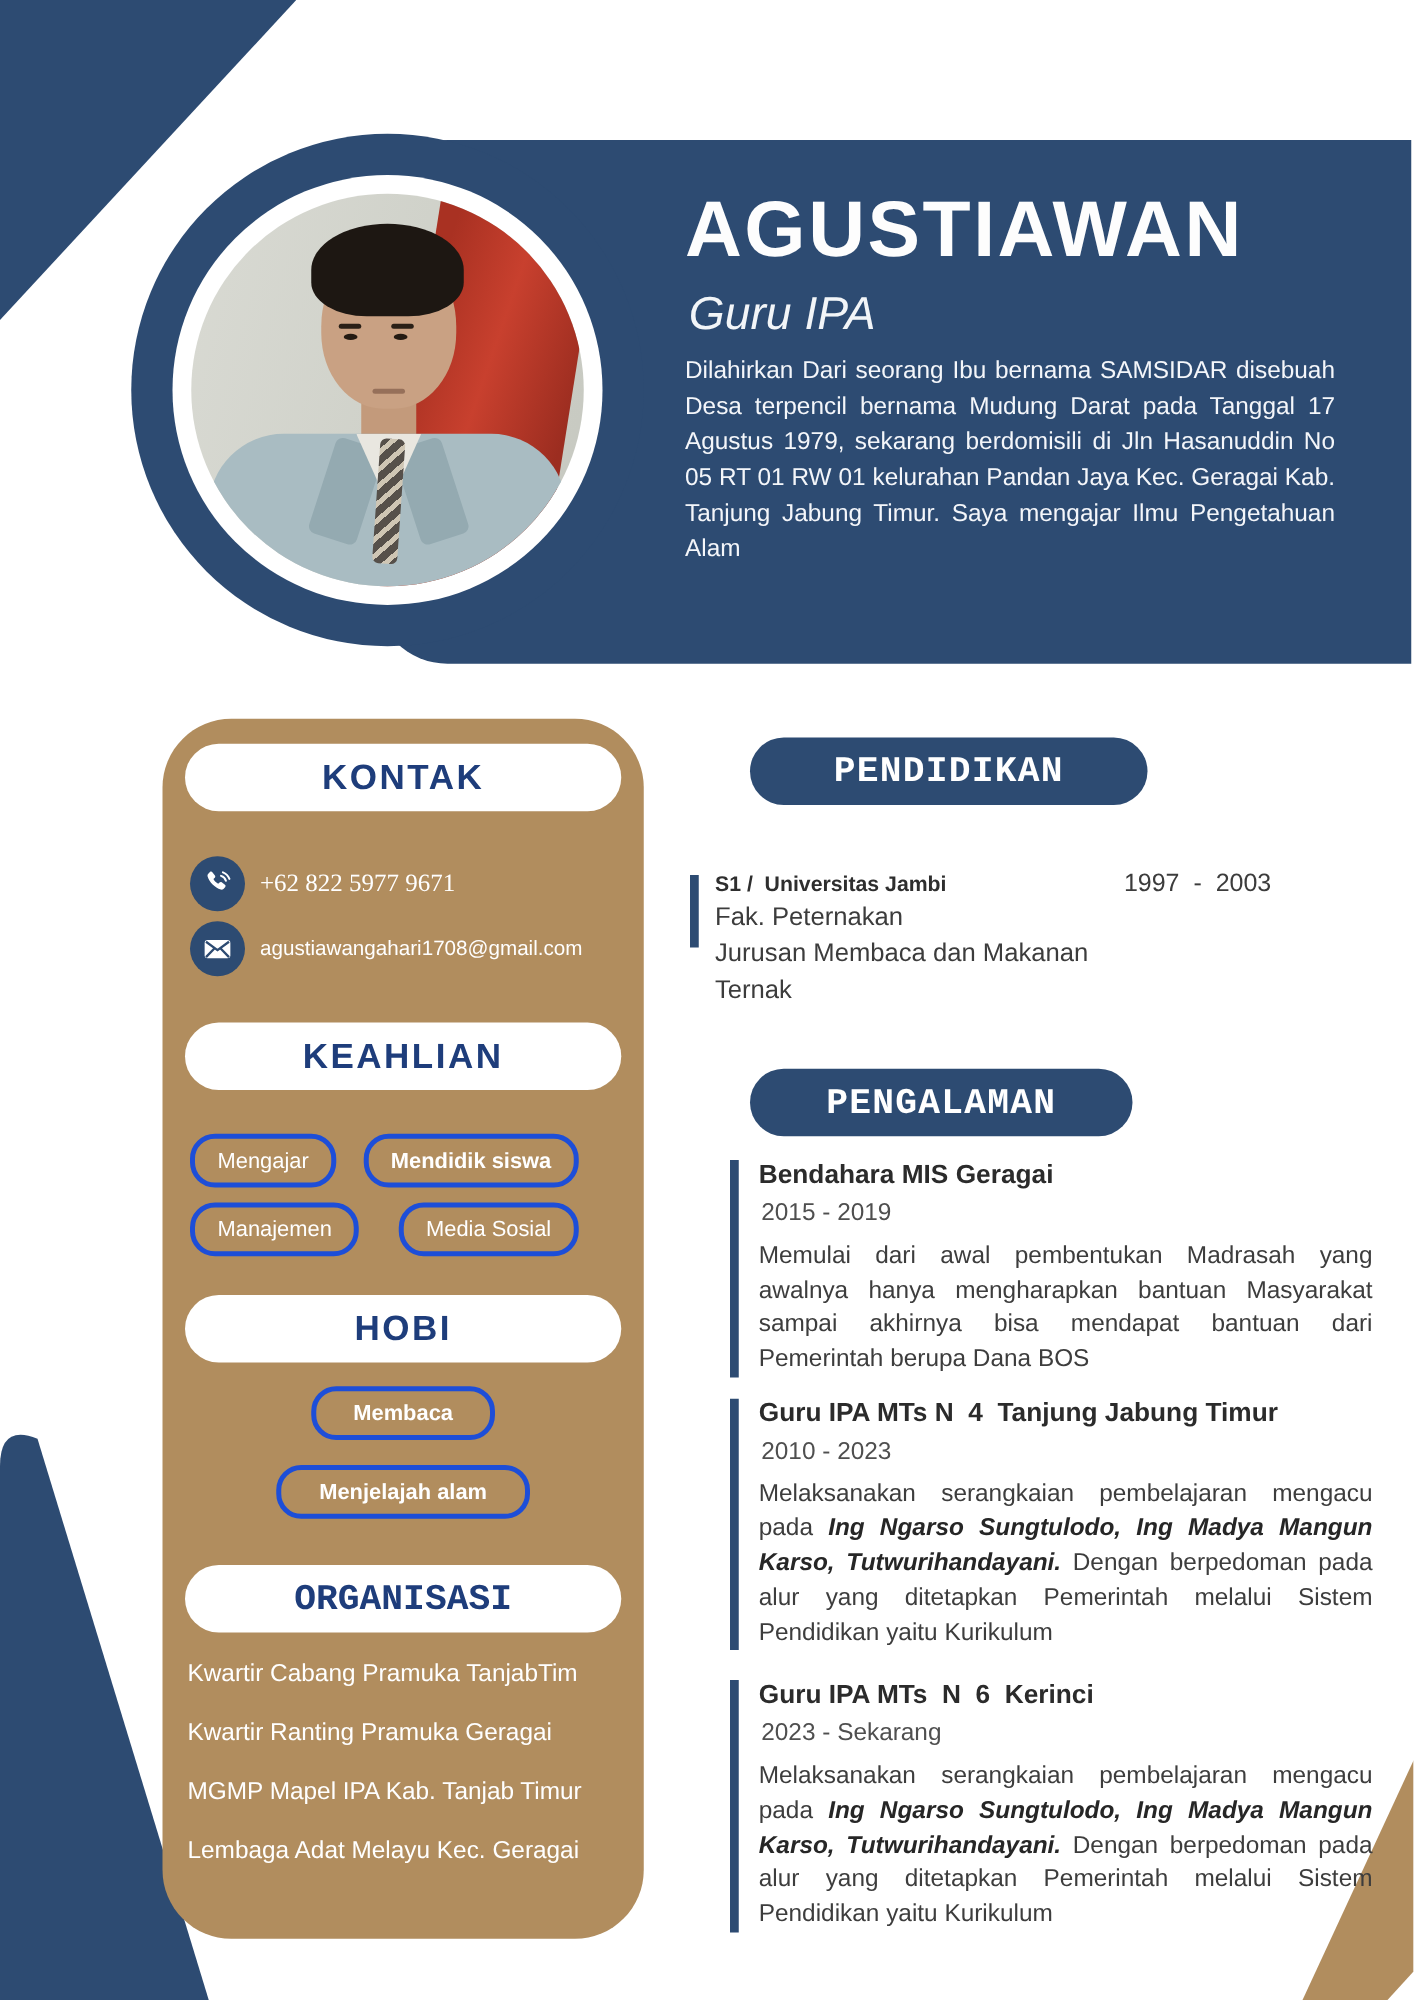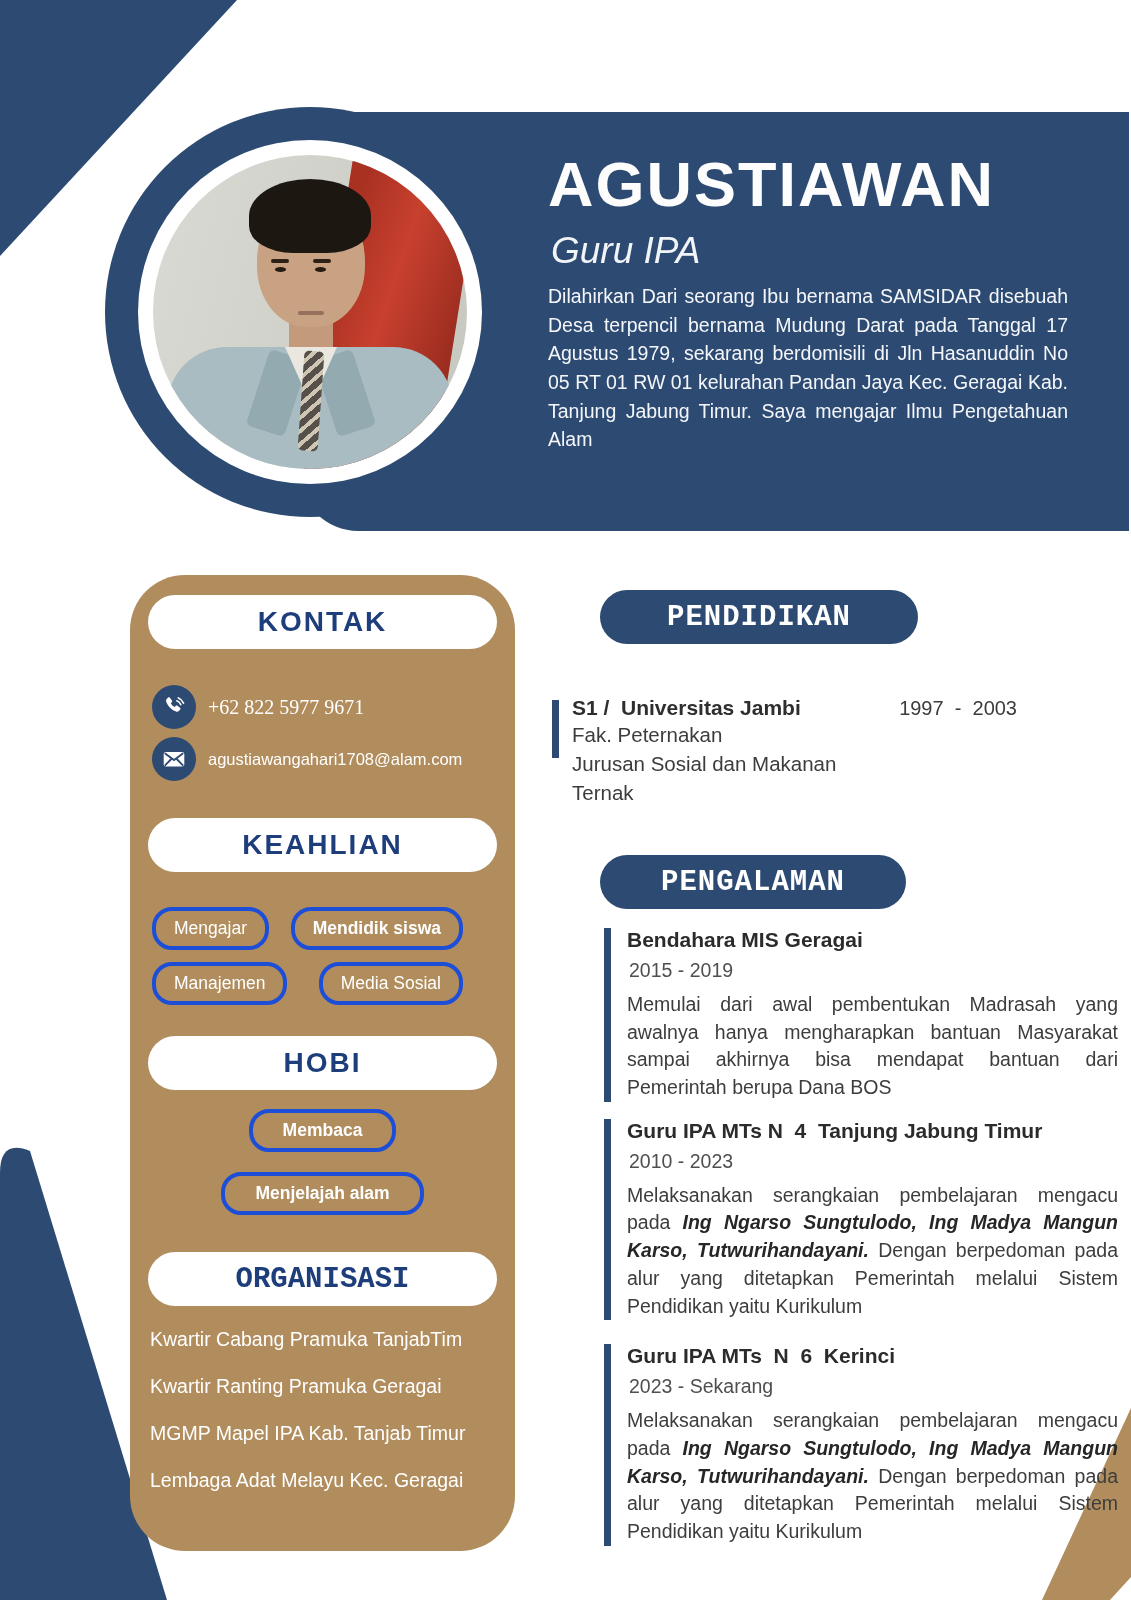--- a/index.html
+++ b/index.html
@@ -73,24 +73,24 @@
   .orgs li{color:#ffffff;font-size:19.5px;line-height:34px;margin-bottom:13px;white-space:nowrap;}
   
   .main-pill{position:absolute;background:#2d4b72;border-radius:28px;height:54px;
              display:flex;align-items:center;justify-content:center;color:#ffffff;
              font-family:"Liberation Mono",monospace;font-weight:bold;font-size:29px;letter-spacing:1px;}
   .pill-edu{left:600px;top:590px;width:318px;}
   .pill-exp{left:600px;top:855px;width:306px;}
   .edu-entry{position:absolute;left:552px;top:696px;width:516px;padding-left:20px;box-sizing:border-box;}
   .edu-entry::before{content:"";position:absolute;left:0;top:4px;width:7px;height:58px;background:#2d4b72;}
   .edu-row{display:flex;width:445px;justify-content:space-between;align-items:baseline;}
-  .edu-degree{font-weight:bold;color:#2e2e2e;font-size:21px;white-space:pre-wrap;}
+  .edu-degree{font-weight:bold;color:#2e2e2e;font-size:17px;white-space:pre-wrap;}
   .edu-period{color:#3c3c3c;font-size:20px;white-space:pre-wrap;}
   .edu-line{color:#3c3c3c;font-size:20.5px;line-height:28px;margin-top:1px;}
-  .exp-list{position:absolute;left:556px;top:928px;width:514px;padding-left:48px;}
+  .exp-list{position:absolute;left:536px;top:928px;width:514px;padding-left:48px;}
   .exp-entry{border-left:7px solid #2d4b72;padding-left:16px;box-sizing:border-box;}
   .exp-entry.e2{margin-top:17px;} .exp-entry.e3{margin-top:24px;}
   .exp-entry h3{margin:0;color:#2b2b2b;font-size:21px;white-space:pre-wrap;}
   .exp-period{color:#4f4f4f;font-size:19.5px;margin:7px 0 9px 2px;}
   .exp-desc{margin:0;color:#3d3d3d;font-size:19.5px;line-height:1.42;text-align:justify;}
   .exp-desc .em{font-weight:bold;font-style:italic;color:#262626;}
 </style>
 </head>
 <body>
 
@@ -140,21 +140,21 @@
       </span>
       <span class="ctext">+62 822 5977 9671</span>
     </div>
     <div class="contact-row">
       <span class="cicon">
         <svg viewBox="0 0 24 24">
           <rect x="2.5" y="5.5" width="19" height="13.5" rx="2.2" fill="#ffffff"></rect>
           <path d="M3.5 6.8 L12 13 L20.5 6.8 M3.5 18.2 L9.5 12 M20.5 18.2 L14.5 12" stroke="#2d4b72" stroke-width="1.7" fill="none"></path>
         </svg>
       </span>
-      <span class="ctext small">agustiawangahari1708@alam.com</span>
+      <span class="ctext small">agustiawangahari1708@gmail.com</span>
     </div>
 
     <div class="side-pill mt37">
       <span>KEAHLIAN</span>
     </div>
     <div class="tags">
       <span class="tag">Mengajar</span>
       <span class="tag heavy">Mendidik siswa</span>
       <span class="tag">Manajemen</span>
       <span class="tag">Media Sosial</span>
@@ -179,21 +179,21 @@
 
   <div class="main-pill pill-edu">
     <span>PENDIDIKAN</span>
   </div>
   <section class="edu-entry">
     <div class="edu-row">
       <span class="edu-degree">S1 /  Universitas Jambi</span>
       <span class="edu-period">1997  -  2003</span>
     </div>
     <div class="edu-line">Fak. Peternakan</div>
-    <div class="edu-line">Jurusan Sosial dan Makanan</div>
+    <div class="edu-line">Jurusan Membaca dan Makanan</div>
     <div class="edu-line">Ternak</div>
   </section>
 
   <div class="main-pill pill-exp">
     <span>PENGALAMAN</span>
   </div>
   <div class="exp-list">
     <article class="exp-entry">
       <h3>Bendahara MIS Geragai</h3>
       <div class="exp-period">2015 - 2019</div>

